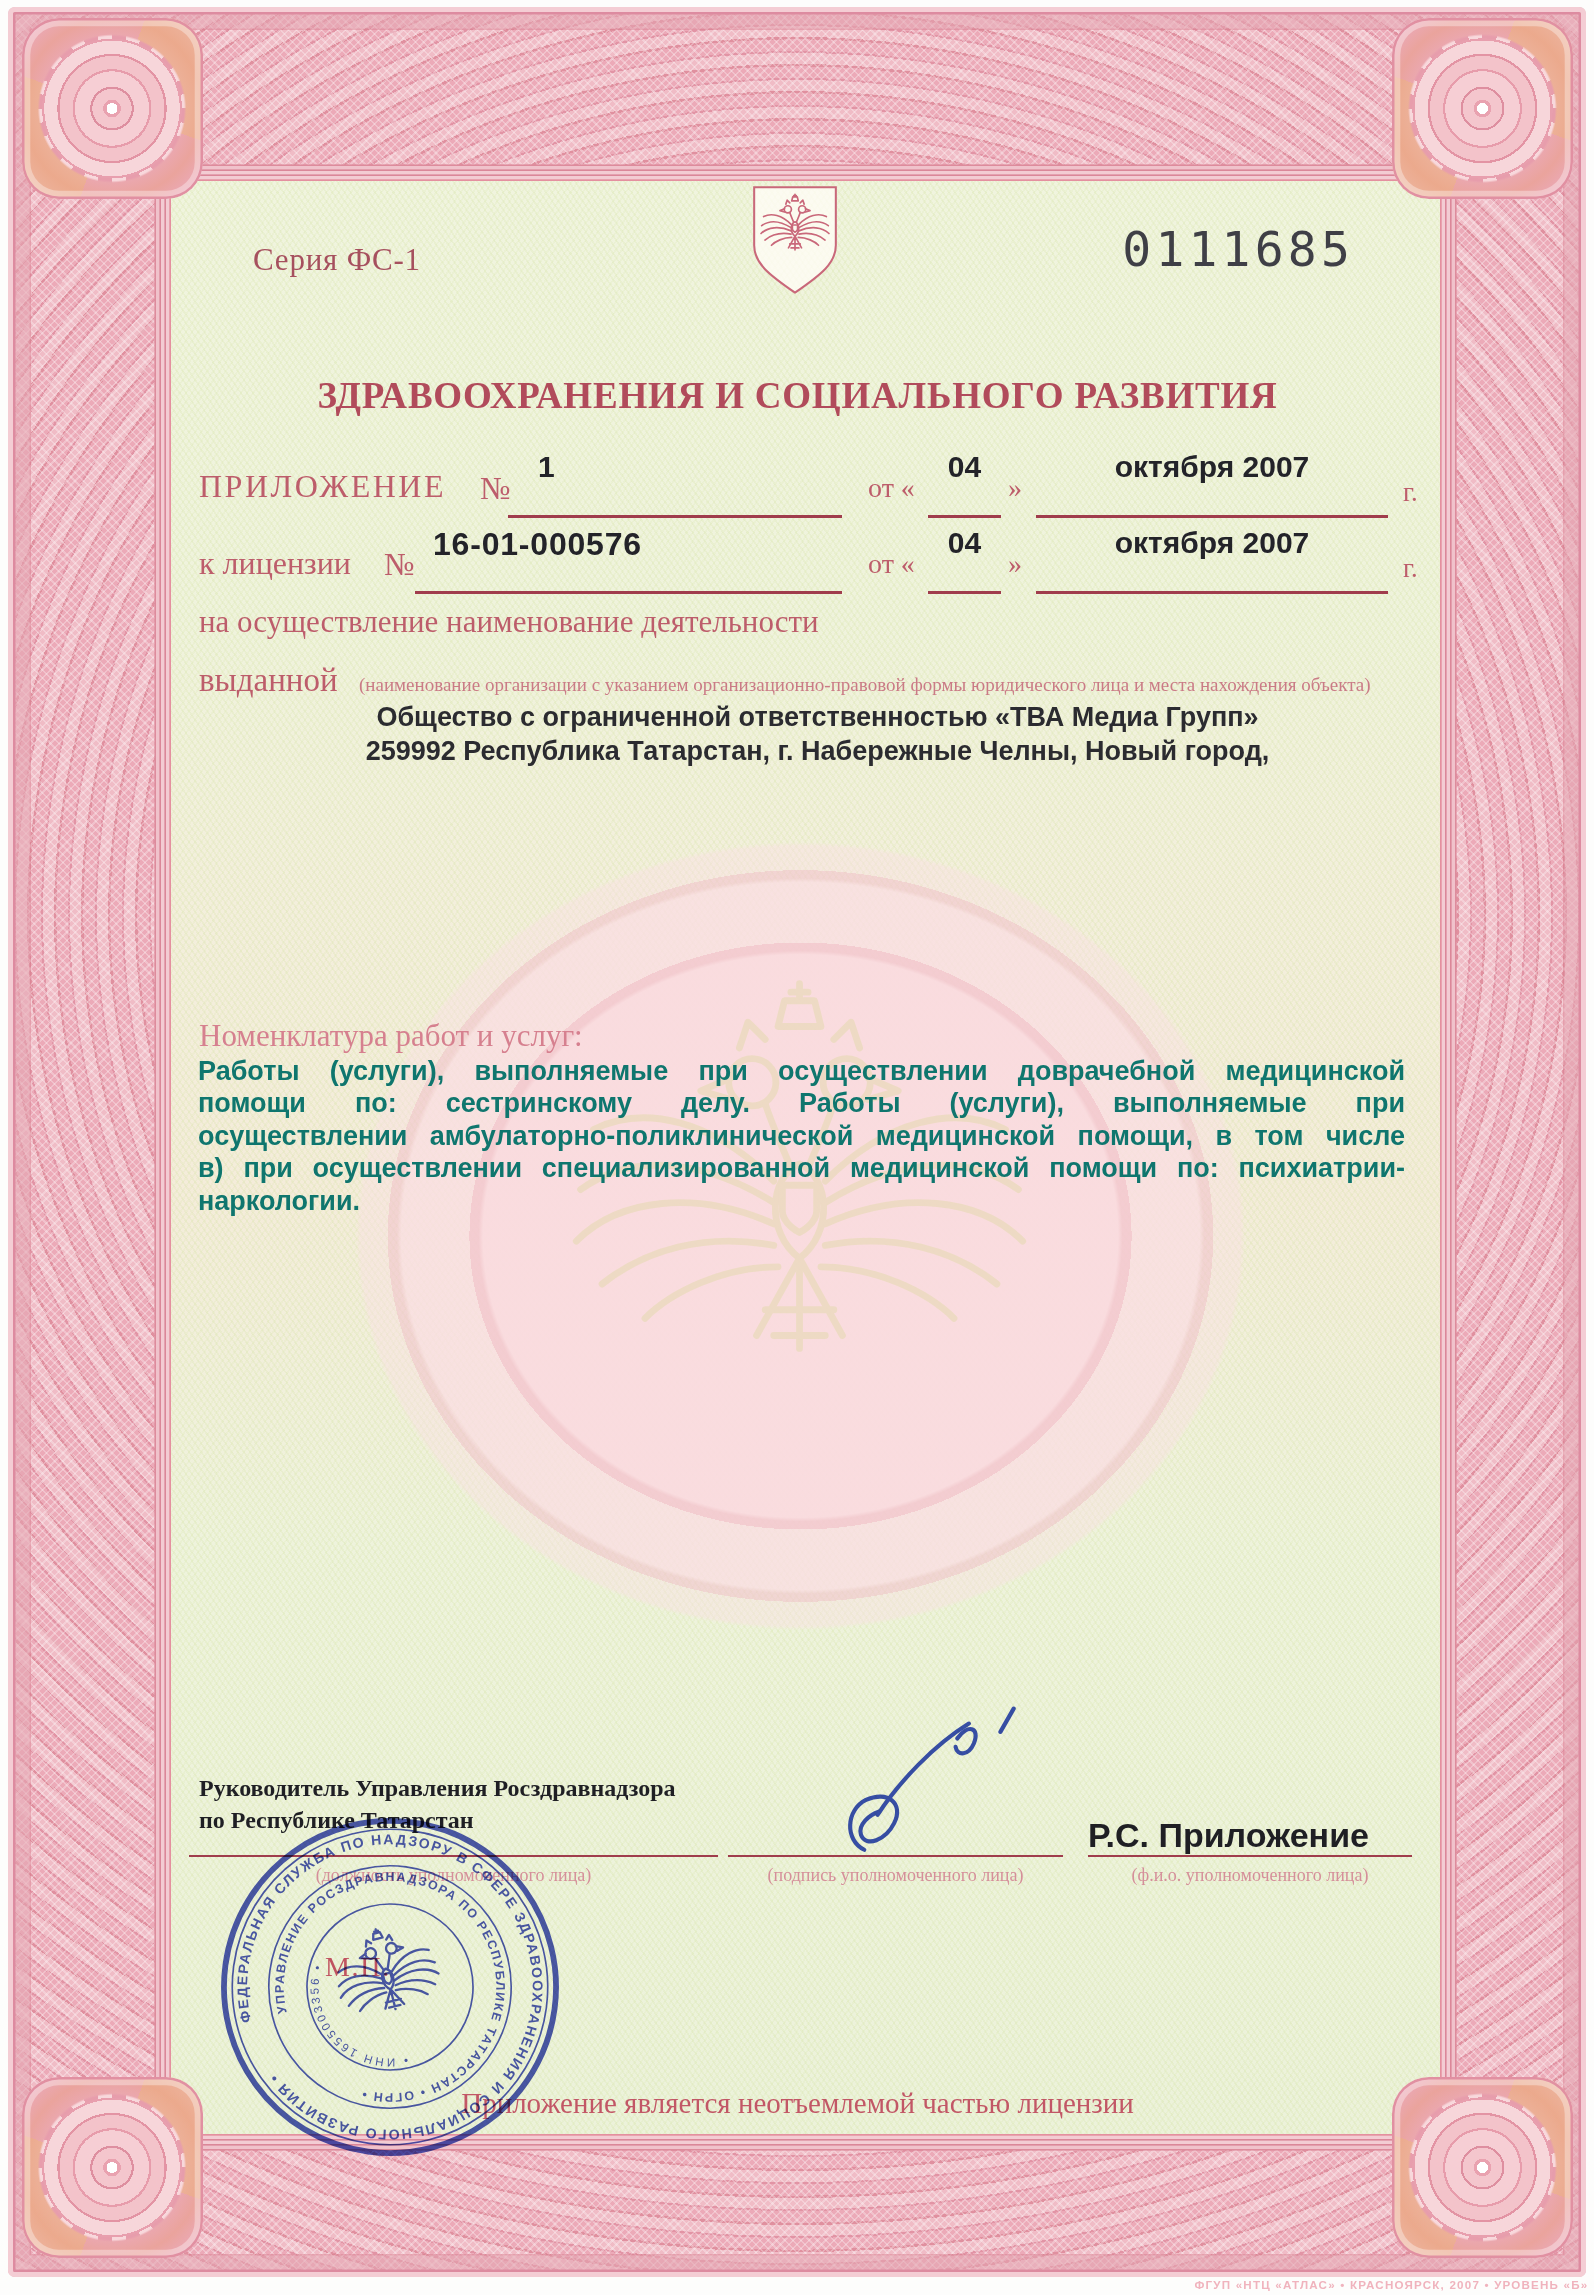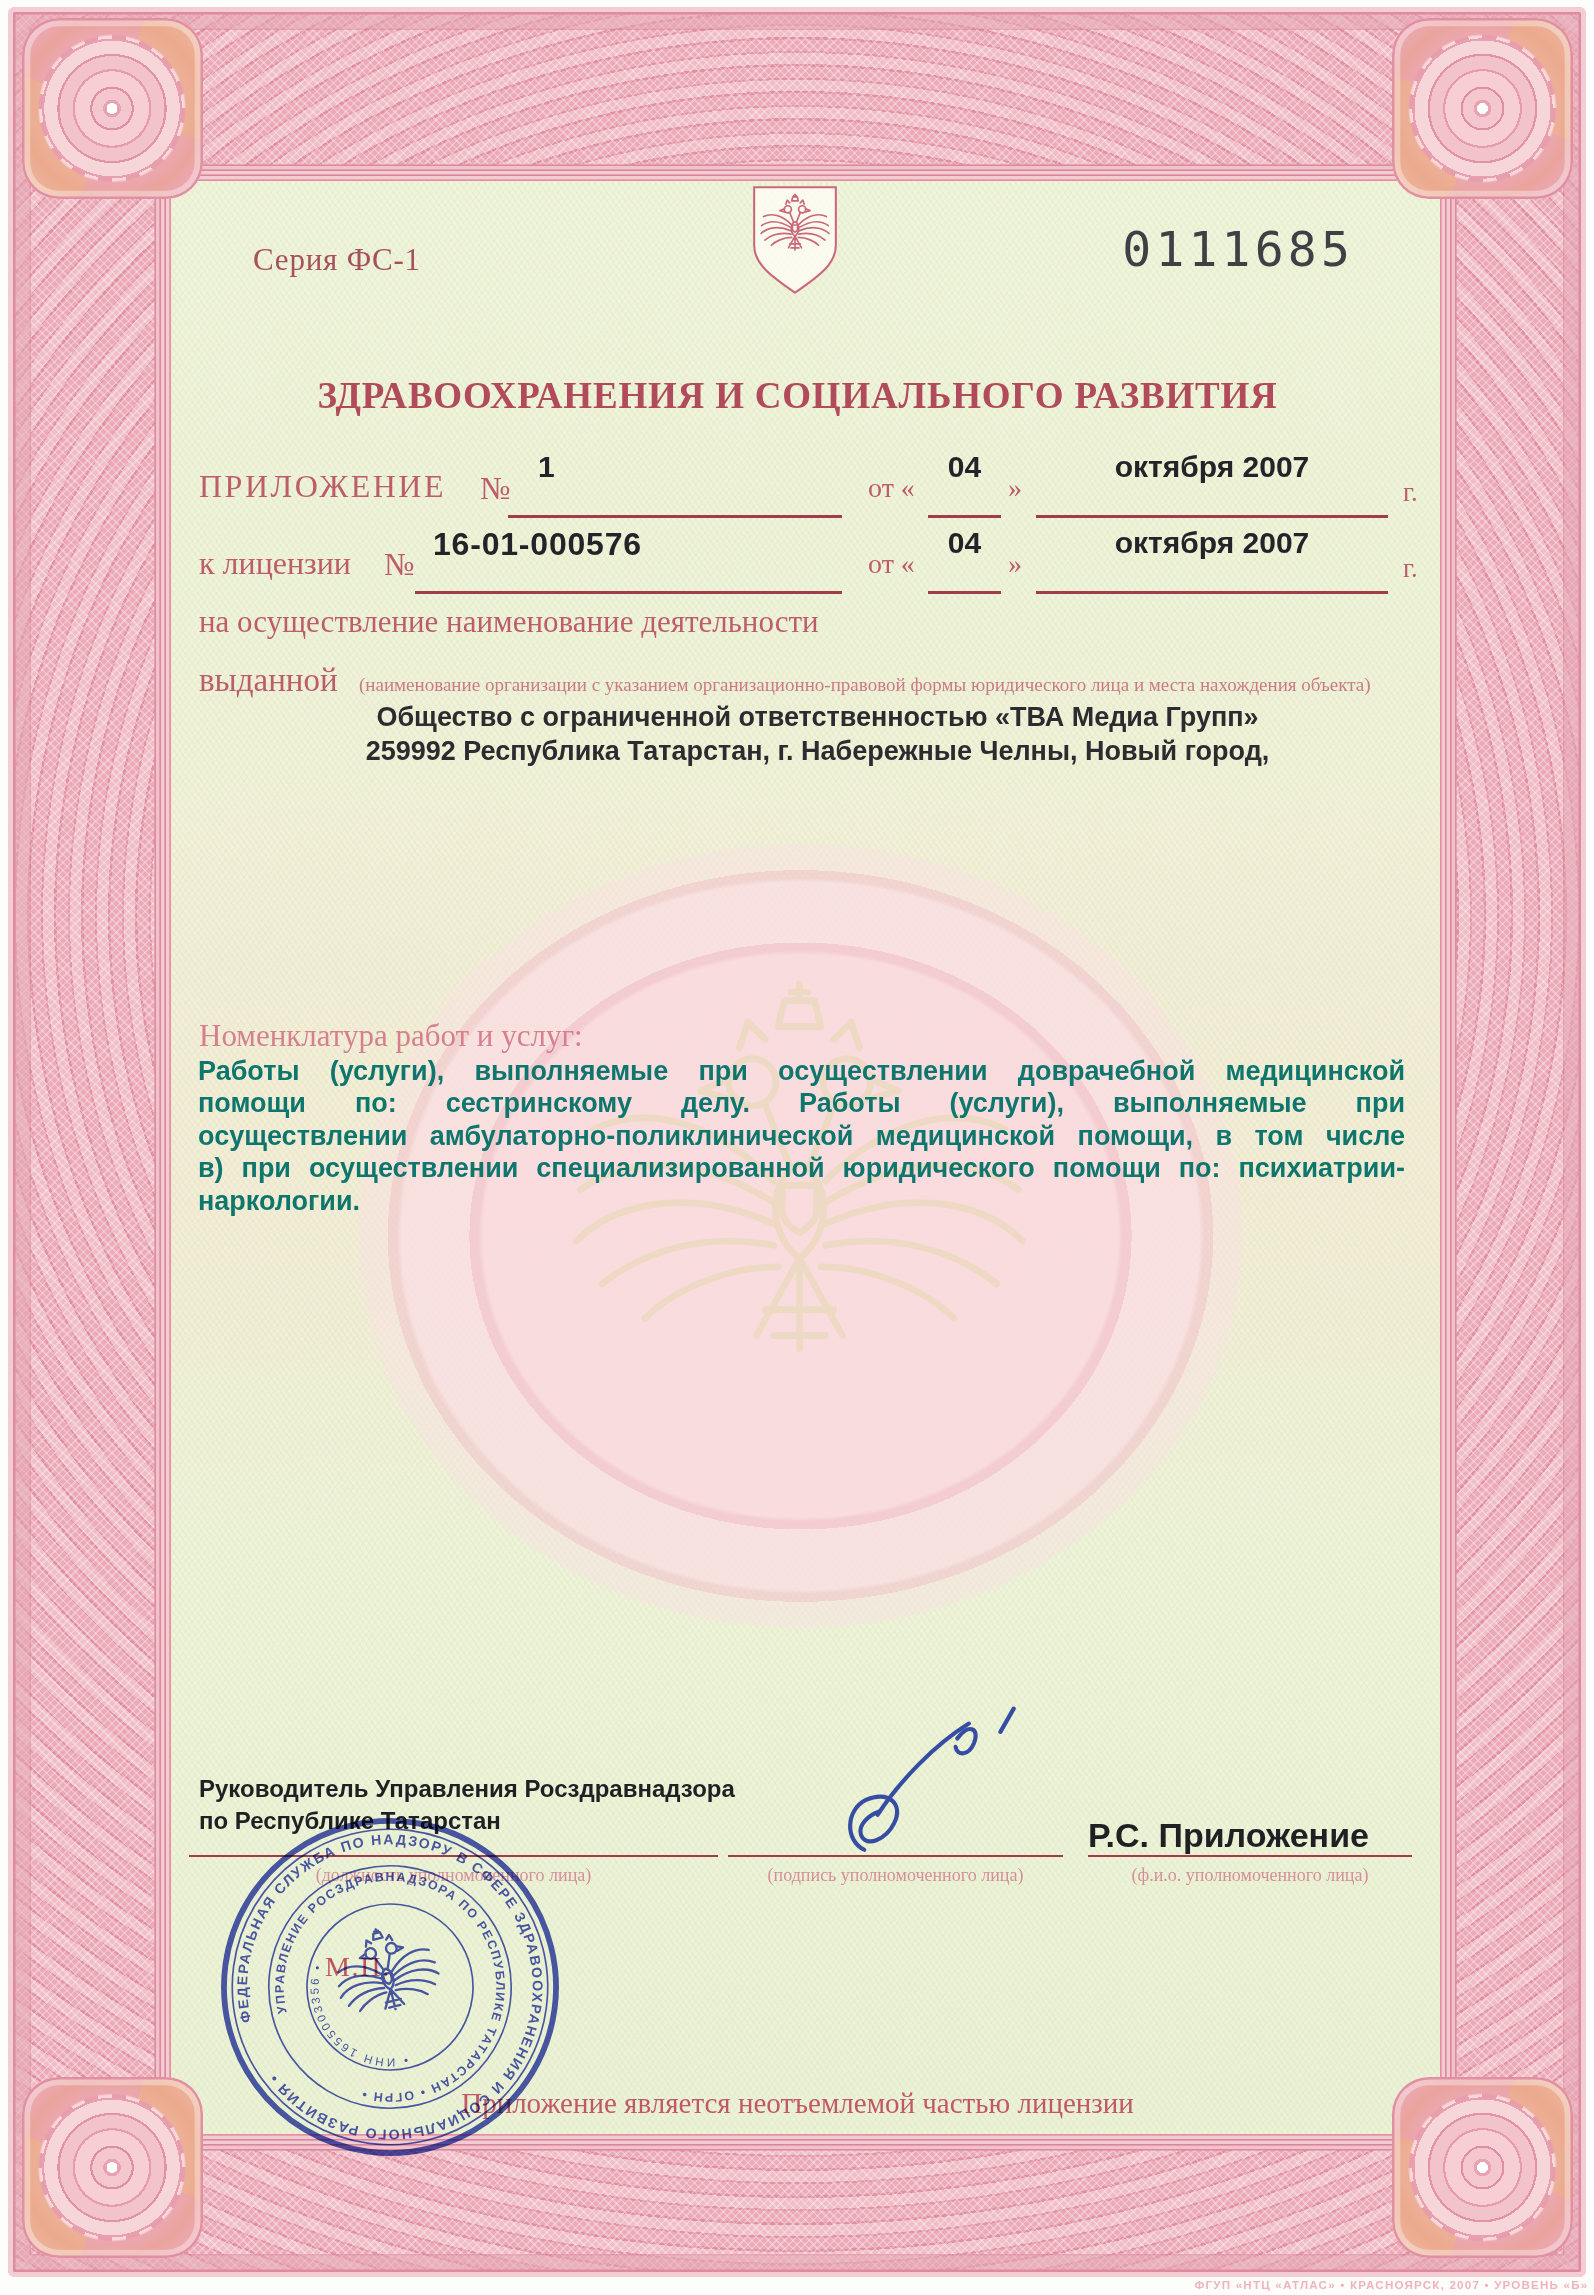--- a/index.html
+++ b/index.html
@@ -57,21 +57,21 @@
   .blackval{font-family:"Liberation Sans",sans-serif;font-weight:bold;font-size:30px;color:#232329;}
   .fline{position:absolute;height:2.5px;background:#a03c4c;z-index:2;}
   .thinline{position:absolute;height:1.7px;background:#a03c4c;z-index:2;}
   .hint{color:#ca7b86;font-size:19px;}
   .orgline{left:166px;width:1263px;text-align:center;font-family:"Liberation Sans",sans-serif;
            font-weight:bold;font-size:27px;color:#2b2b30;padding-left:20px;}
   .nomhead{left:199px;top:1018px;font-size:31px;color:#d6808f;}
   .paraline{left:198px;width:1207px;font-family:"Liberation Sans",sans-serif;font-weight:bold;
             font-size:27px;color:#0f766e;text-align:justify;text-align-last:justify;}
   .paraline.last{text-align-last:left;}
-  .signer{left:199px;width:598px;font-family:Liberation Sans, sans-serif;font-weight:bold;
+  .signer{left:199px;width:598px;font-family:Liberation Serif, serif;font-weight:bold;
           font-size:24px;color:#1f1f24;}
   .signame{left:1088px;top:1816px;width:324px;font-family:"Liberation Sans",sans-serif;
            font-weight:bold;font-size:34px;color:#1f1f24;}
   .caption{position:absolute;z-index:2;text-align:center;font-size:18px;color:#d58f9a;}
   .mp{left:325px;top:1951px;font-size:28px;color:#c05360;letter-spacing:1.7px;}
   .footnote{left:166px;top:2087px;width:1263px;text-align:center;font-size:29px;color:#c25766;}
   .imprint{right:6.6px;top:2278px;font-family:"Liberation Sans",sans-serif;font-weight:bold;
            font-size:11.6px;color:#f0b3bd;letter-spacing:1.2px;}
 
   
@@ -165,21 +165,21 @@
   <div class="txt redlbl" style="left:199px;top:604px;font-size:31px;">на осуществление наименование деятельности</div>
   <div class="txt redlbl" style="left:199px;top:662px;font-size:33px;">выданной</div>
   <div class="txt hint" style="left:359px;top:674px;width:1063px;">(наименование организации с указанием организационно-правовой формы юридического лица и места нахождения объекта)</div>
   <div class="txt orgline" style="top:702px;">Общество с ограниченной ответственностью «ТВА Медиа Групп»</div>
   <div class="txt orgline" style="top:736px;">259992 Республика Татарстан, г. Набережные Челны, Новый город,</div>
 
   <div class="txt nomhead">Номенклатура работ и услуг:</div>
   <div class="txt paraline" style="top:1056px;">Работы (услуги), выполняемые при осуществлении доврачебной медицинской</div>
   <div class="txt paraline" style="top:1088px;">помощи по: сестринскому делу. Работы (услуги), выполняемые при</div>
   <div class="txt paraline" style="top:1121px;">осуществлении амбулаторно-поликлинической медицинской помощи, в том числе</div>
-  <div class="txt paraline" style="top:1153px;">в) при осуществлении специализированной юридического помощи по: психиатрии-</div>
+  <div class="txt paraline" style="top:1153px;">в) при осуществлении специализированной медицинской помощи по: психиатрии-</div>
   <div class="txt paraline last" style="top:1186px;">наркологии.</div>
 
   <div class="txt signer" style="top:1775px;">Руководитель Управления Росздравнадзора</div>
   <div class="txt signer" style="top:1807px;">по Республике Татарстан</div>
   <div class="txt signame">Р.С. Приложение</div>
   <div class="thinline" style="left:189px;top:1855px;width:529px;"></div>
   <div class="thinline" style="left:728px;top:1855px;width:335px;"></div>
   <div class="thinline" style="left:1088px;top:1855px;width:324px;"></div>
   <div class="caption" style="left:189px;top:1865px;width:529px;">(должность уполномоченного лица)</div>
   <div class="caption" style="left:728px;top:1865px;width:335px;">(подпись уполномоченного лица)</div>

